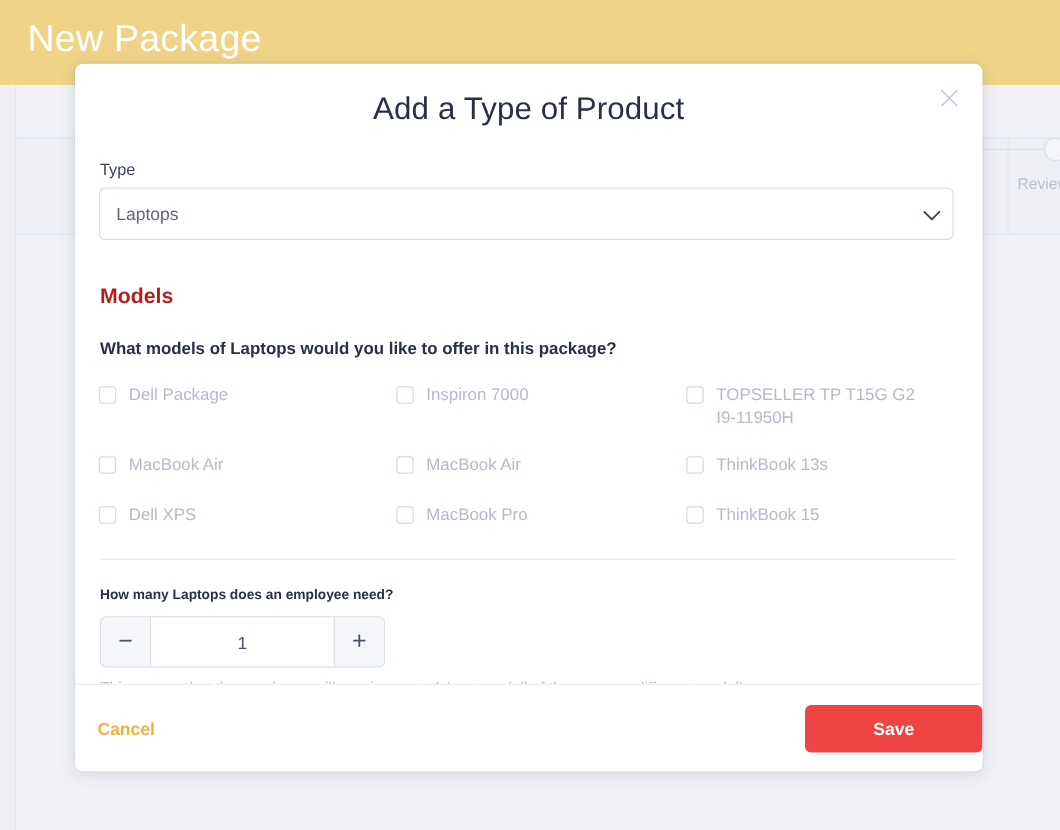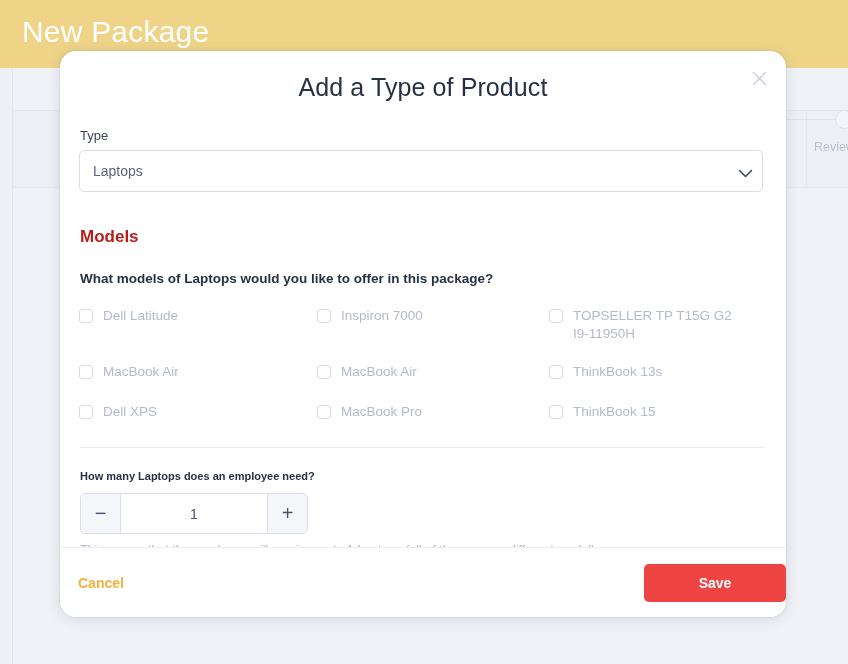--- a/index.html
+++ b/index.html
@@ -69,21 +69,21 @@
     background: #f3f5f9; border: 1px solid #dde1ea;
   }
 
   
   #modal-backdrop { position: absolute; inset: 0; background: transparent; }
 
   #modal {
     position: absolute; left: 60px; top: 51px;
     width: 726px; height: 566px;
     background: #ffffff;
-    border-radius: 16px;
+    border-radius: 6px;
     box-shadow: 0 2px 14px rgba(40,50,70,.14), 0 0 0 1px rgba(40,50,70,.05);
     overflow: hidden;
   }
 
   #modal-title {
     position: absolute; left: 0; top: 19px; width: 726px;
     text-align: center;
     font-size: 25px; line-height: 34px;
     font-weight: 400;
     color: #283144;
@@ -261,21 +261,21 @@
         </span>
       </div>
 
       <div id="models-heading">Models</div>
 
       <div id="models-question">What models of Laptops would you like to offer in this package?</div>
 
       <div id="models-grid">
         <label class="model-option">
           <span class="checkbox"></span>
-          <span class="model-label">Dell Latitude</span>
+          <span class="model-label">Dell Package</span>
         </label>
         <label class="model-option">
           <span class="checkbox"></span>
           <span class="model-label">Inspiron 7000</span>
         </label>
         <label class="model-option">
           <span class="checkbox"></span>
           <span class="model-label">TOPSELLER TP T15G G2 I9-11950H</span>
         </label>
 

